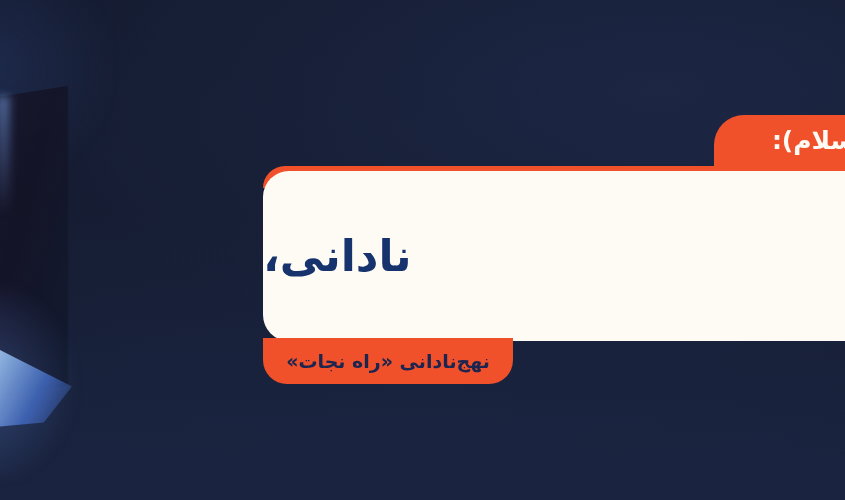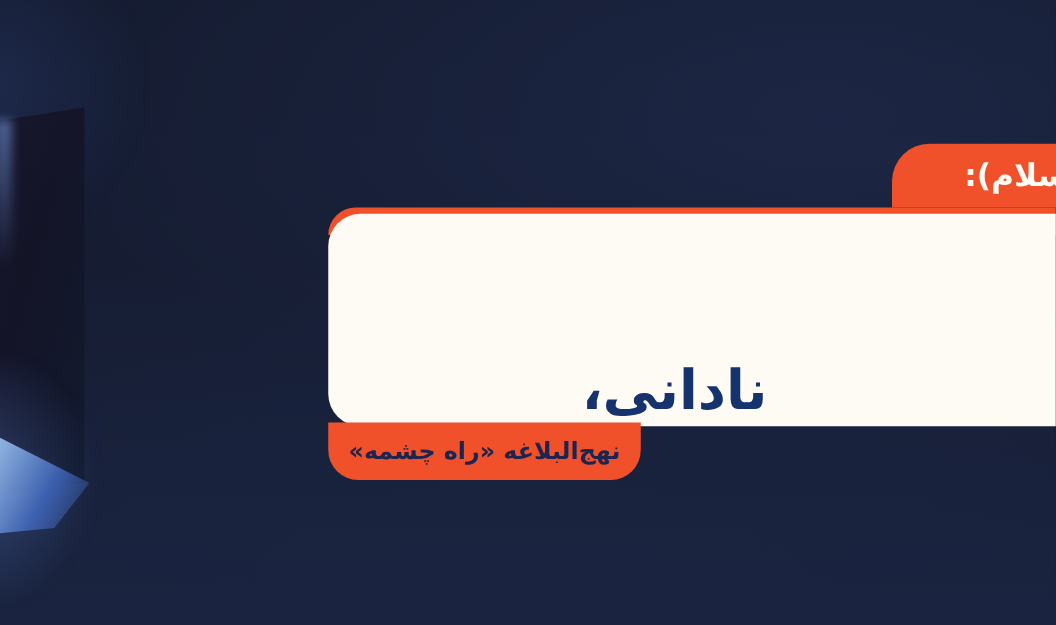--- a/index.html
+++ b/index.html
@@ -112,21 +112,21 @@
     background:#fdfbf4;
     border-radius:26px 0 0 26px;
     z-index:6;
     overflow:hidden;
   }
   .quote-lines{
     position:absolute;
     right:0;top:0;
     width:100%;height:100%;
     display:flex;
-    flex-direction:row;
+    flex-direction:column;
     justify-content:center;
     align-items:flex-end;
     padding-right:32px;
     box-sizing:border-box;
   }
   .quote-line{
     color:#17336e;
     font-size:44px;
     font-weight:bold;
     line-height:1.30;
@@ -179,16 +179,16 @@
 
   <div class="card-accent"></div>
 
   <div class="quote-card">
     <div class="quote-lines">
       <div class="quote-line l1">نادانی،</div>
     </div>
   </div>
 
   <div class="source-banner">
-    <span class="source-text">نهج‌البلاغه «راه چشمه»</span>
+    <span class="source-text">نهج‌نادانی «راه نجات»</span>
   </div>
 
 </div>
 
 </body></html>

